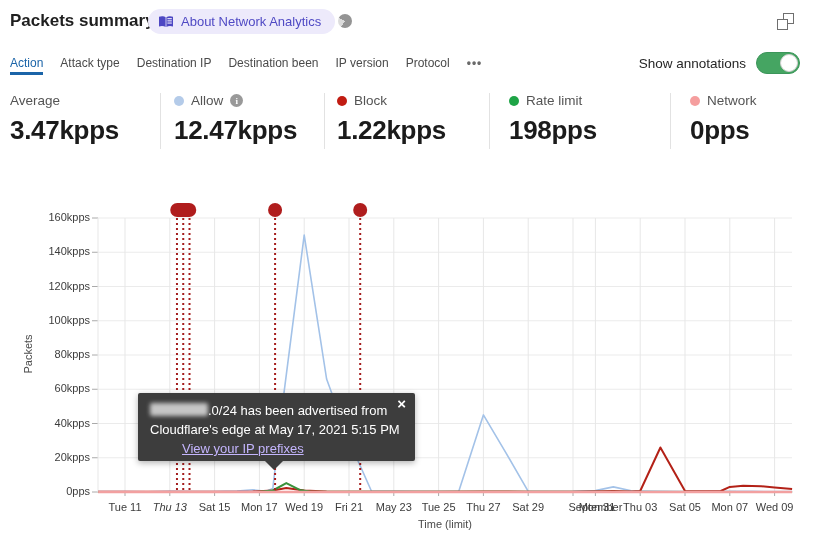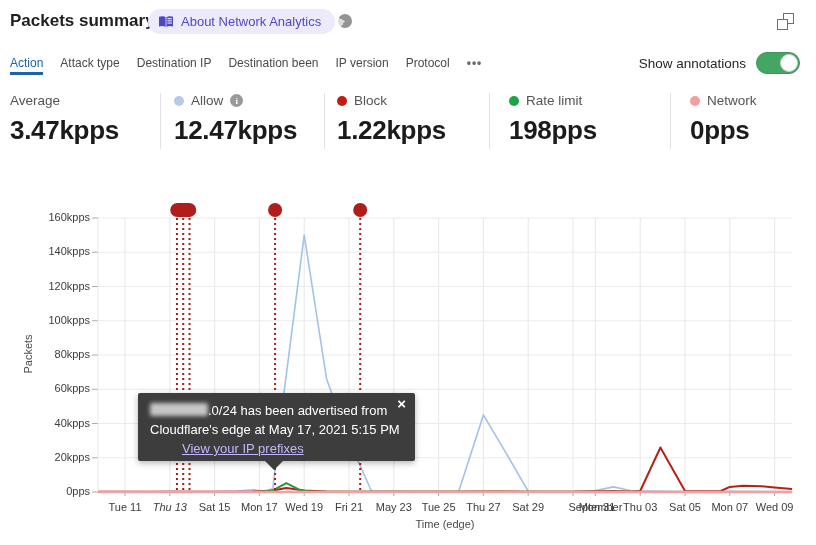--- a/index.html
+++ b/index.html
@@ -202,21 +202,21 @@
         <line x1="176.968" y1="23" x2="176.968" y2="297" stroke="#a51e1e" stroke-width="2" stroke-dasharray="2 3"></line>
         <line x1="183.24" y1="23" x2="183.24" y2="297" stroke="#a51e1e" stroke-width="2" stroke-dasharray="2 3"></line>
         <line x1="189.512" y1="23" x2="189.512" y2="297" stroke="#a51e1e" stroke-width="2" stroke-dasharray="2 3"></line>
         <rect x="170.24" y="8" width="26" height="14" rx="7" fill="#b01d1d"></rect>
         <line x1="275.08" y1="23" x2="275.08" y2="297" stroke="#a51e1e" stroke-width="2" stroke-dasharray="2 3"></line>
         <circle cx="275.08" cy="15" r="7" fill="#b01d1d"></circle>
         <line x1="360.2" y1="23" x2="360.2" y2="297" stroke="#a51e1e" stroke-width="2" stroke-dasharray="2 3"></line>
         <circle cx="360.2" cy="15" r="7" fill="#b01d1d"></circle>
       </svg>
     <div class="axis-y-title">Packets</div>
-    <div class="axis-x-title">Time (edge)</div>
+    <div class="axis-x-title">Time (limit)</div>
 
     <div class="tooltip">
       <div class="close">×</div>
       <div><span class="redacted"></span><span>.0/24 has been advertised from</span></div>
       <div>Cloudflare's edge at May 17, 2021 5:15 PM</div>
       <div><a href="#">View your IP prefixes</a></div>
       <div class="arrow"></div>
     </div>
   <div class="ylab" style="top: 290px;">0pps</div>
       <div class="ylab" style="top: 255.75px;">20kpps</div>

